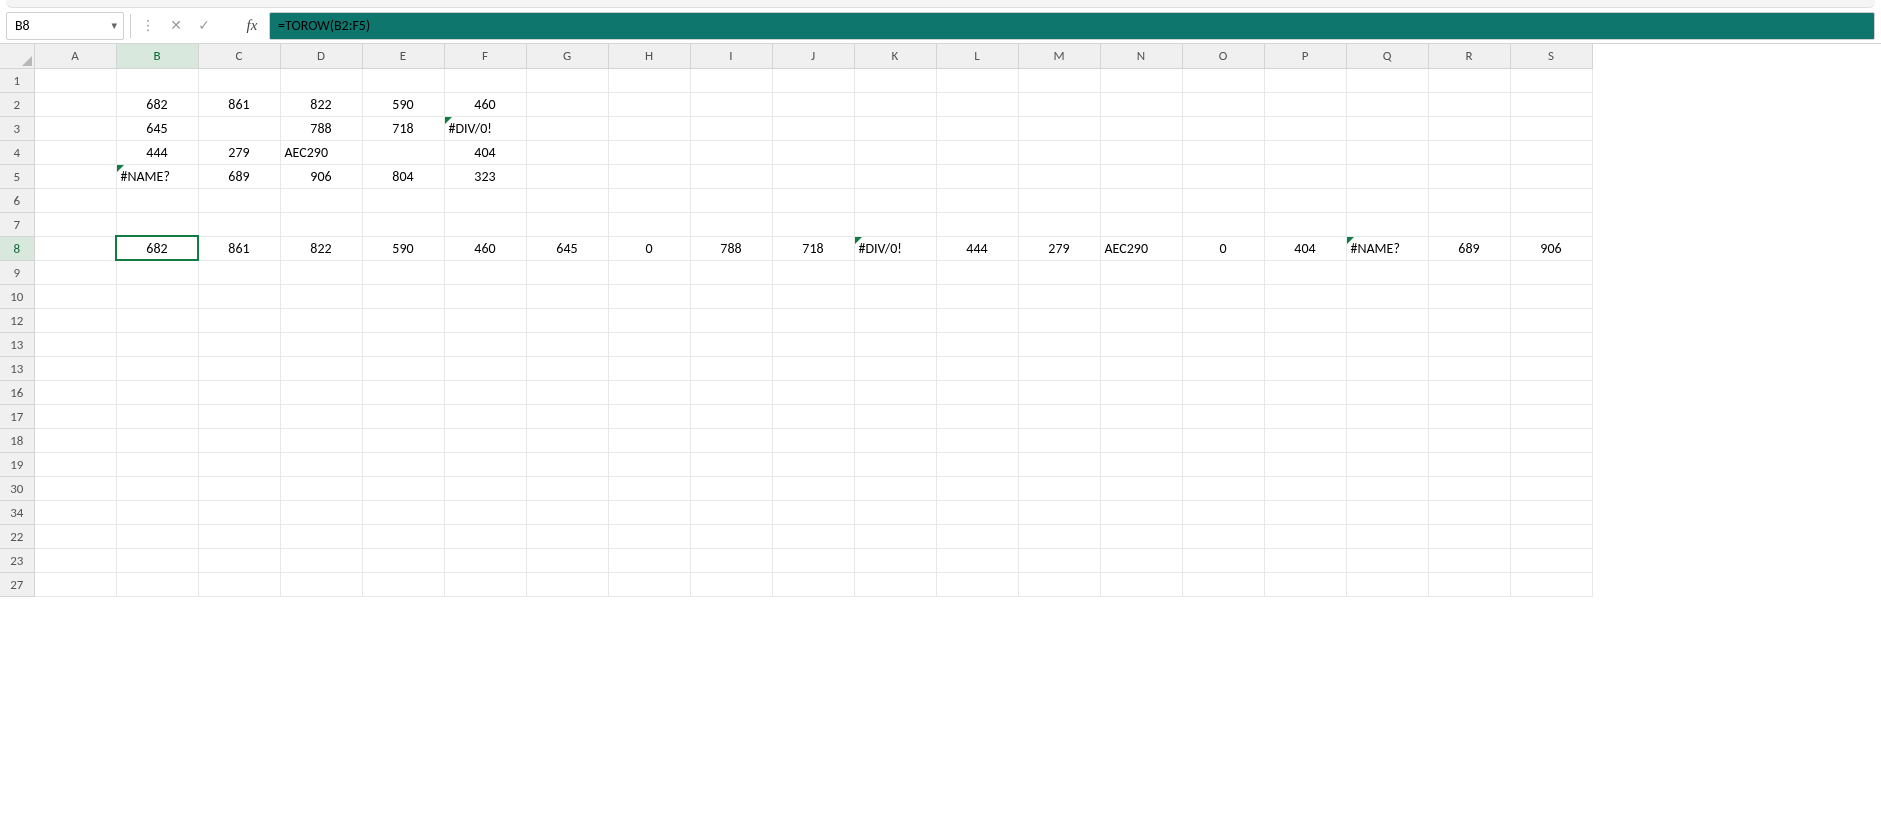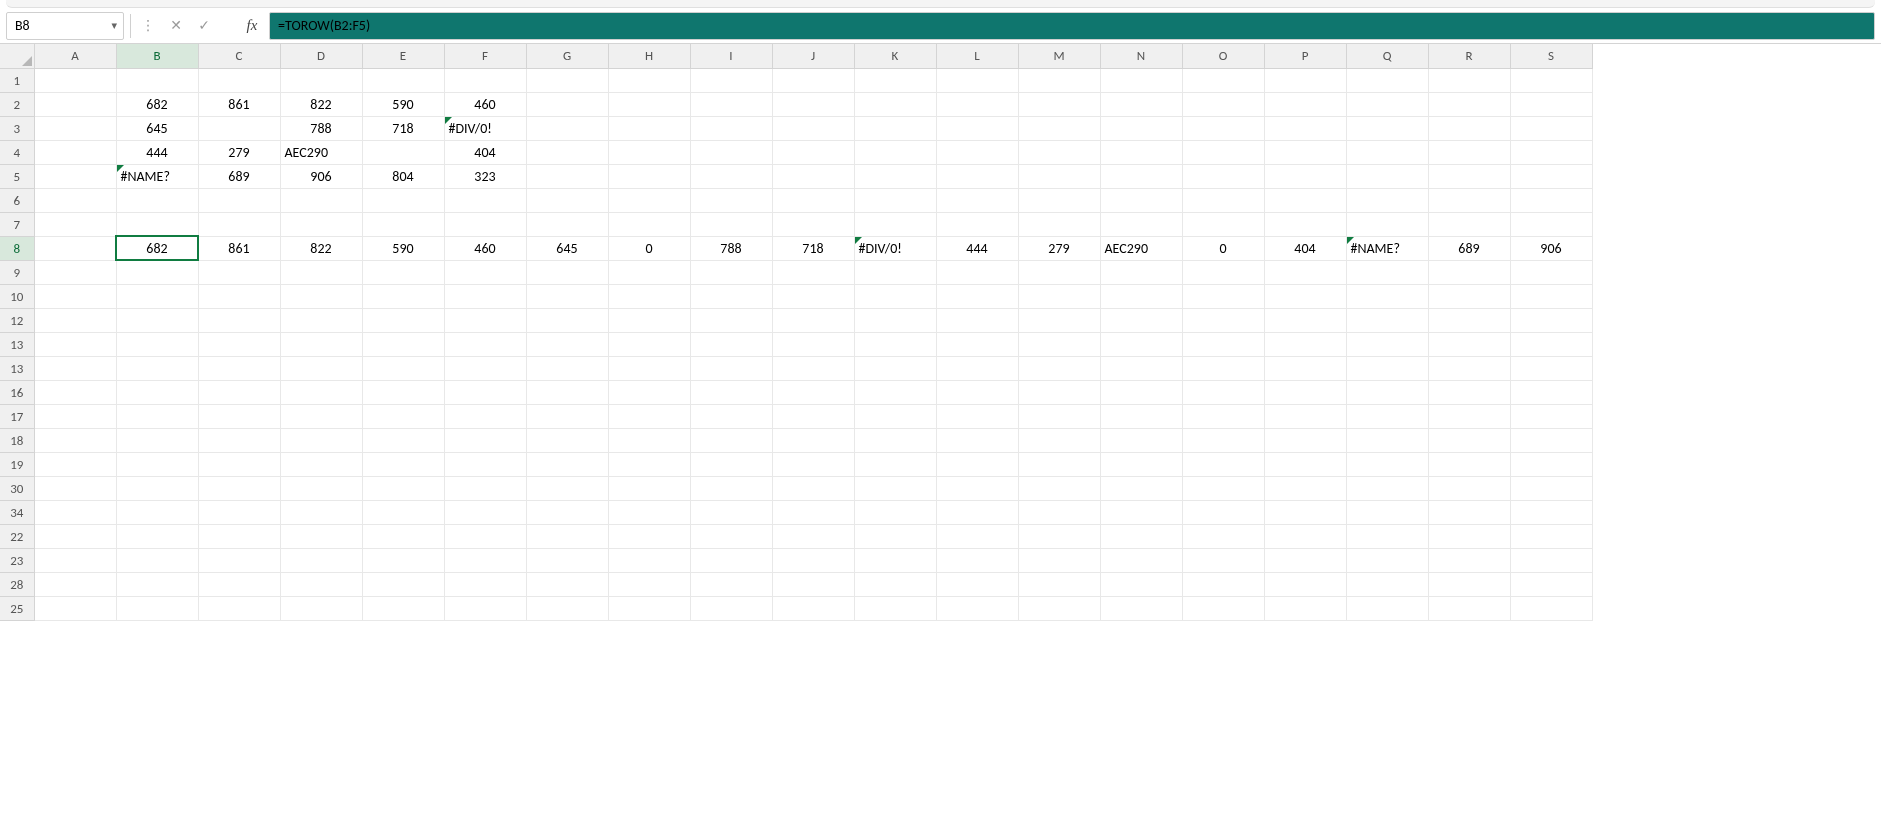--- a/index.html
+++ b/index.html
@@ -660,43 +660,21 @@
           <td class="cell"></td>
           <td class="cell"></td>
           <td class="cell"></td>
           <td class="cell"></td>
           <td class="cell"></td>
           <td class="cell"></td>
           <td class="cell"></td>
           <td class="cell"></td>
         </tr>
         <tr>
-          <th class="row-h">28</th>
-          <td class="cell"></td>
-          <td class="cell"></td>
-          <td class="cell"></td>
-          <td class="cell"></td>
-          <td class="cell"></td>
-          <td class="cell"></td>
-          <td class="cell"></td>
-          <td class="cell"></td>
-          <td class="cell"></td>
-          <td class="cell"></td>
-          <td class="cell"></td>
-          <td class="cell"></td>
-          <td class="cell"></td>
-          <td class="cell"></td>
-          <td class="cell"></td>
-          <td class="cell"></td>
-          <td class="cell"></td>
-          <td class="cell"></td>
-          <td class="cell"></td>
-        </tr>
-        <tr>
-          <th class="row-h">25</th>
+          <th class="row-h">27</th>
           <td class="cell"></td>
           <td class="cell"></td>
           <td class="cell"></td>
           <td class="cell"></td>
           <td class="cell"></td>
           <td class="cell"></td>
           <td class="cell"></td>
           <td class="cell"></td>
           <td class="cell"></td>
           <td class="cell"></td>

